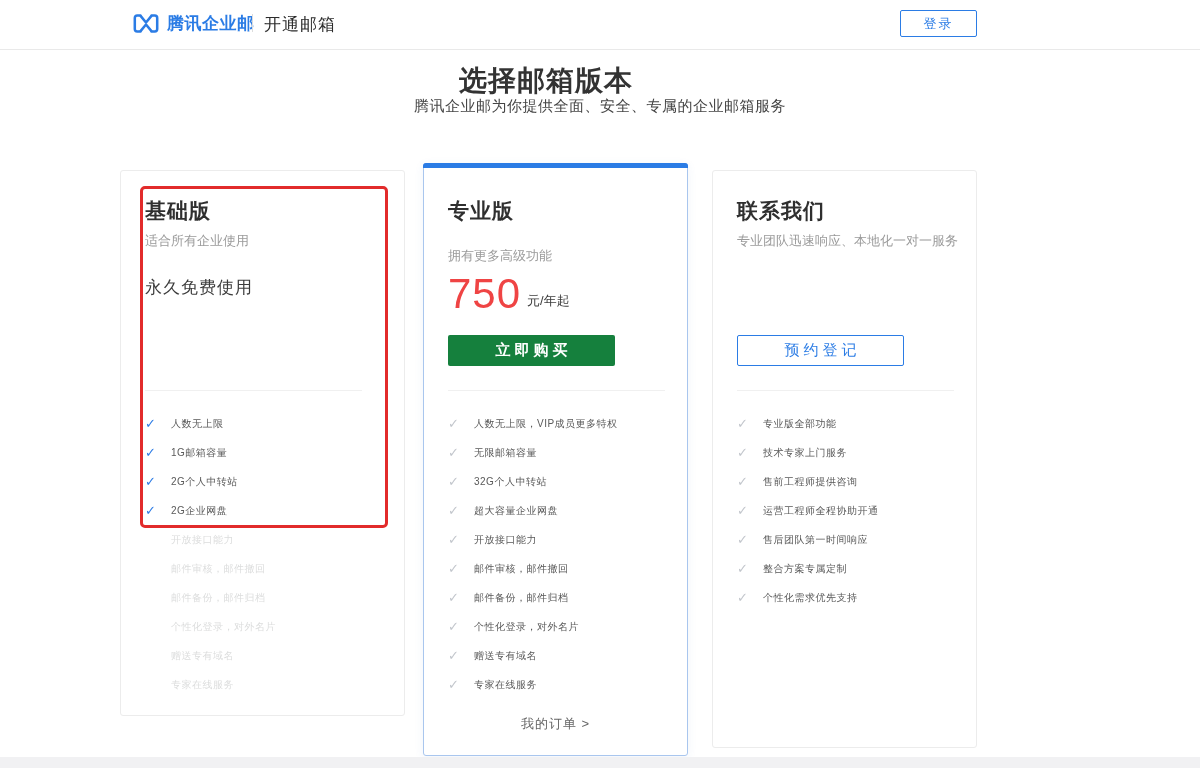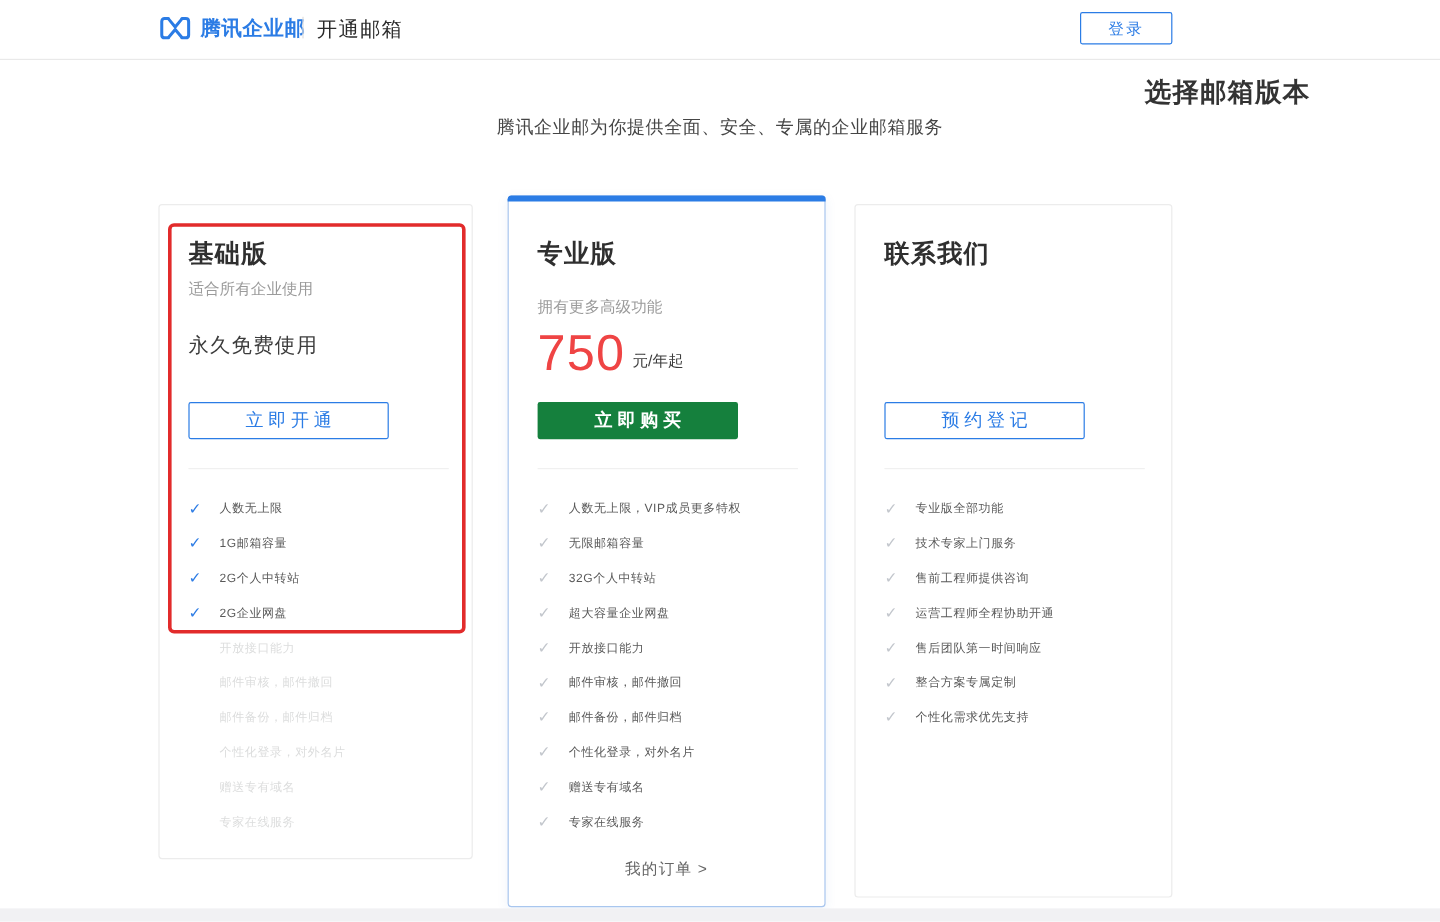--- a/index.html
+++ b/index.html
@@ -23,28 +23,28 @@
   .header-nav { position: absolute; left: 264px; top: 13px; font-size: 17px; color: #2b2b2b; letter-spacing: 1px; cursor: pointer; }
   .login-btn {
     position: absolute; left: 900px; top: 10px; width: 77px; height: 27px;
     border: 1px solid #2b7ce5; border-radius: 2px; background: #fff;
     color: #2b7ce5; font-size: 13px; letter-spacing: 2px;
     display: flex; align-items: center; justify-content: center; cursor: pointer;
     font-family: inherit;
   }
 
   
-  .hero-title { position: absolute; left: 0; top: 62px; width: 1092px; text-align: right;
-    font-size: 22px; font-weight: 600; color: #333; letter-spacing: 1px; }
+  .hero-title { position: absolute; left: 0; top: 62px; width: 1092px; text-align: center;
+    font-size: 28px; font-weight: 600; color: #333; letter-spacing: 1px; }
   .hero-subtitle { position: absolute; left: 0; top: 97px; width: 1200px; text-align: center;
     font-size: 15px; color: #454545; letter-spacing: 0.5px; }
 
   
   .card { position: absolute; background: #fff; border: 1px solid #ececec; border-radius: 3px; }
-  .card-basic    { left: 132px; top: 170px; width: 262px; height: 546px; padding-left: 23px; }
+  .card-basic    { left: 120px; top: 170px; width: 285px; height: 546px; padding-left: 23px; }
   .card-pro      { left: 423px; top: 163px; width: 265px; height: 593px;
                    border: 1px solid #a9c6ee; box-shadow: 0 2px 10px rgba(60,110,190,0.08); }
   .card-contact  { left: 712px; top: 170px; width: 265px; height: 578px; }
   .pro-topbar { position: absolute; left: -1px; top: -1px; width: 265px; height: 5px;
     background: #2b7ce5; border-radius: 3px 3px 0 0; }
 
   .card-title { position: absolute; left: 24px; font-size: 21px; font-weight: 600; color: #2f2f2f; letter-spacing: 1px; }
   .card-tagline { position: absolute; left: 24px; font-size: 13px; color: #9b9b9b; }
   .basic-title, .contact-title { top: 26px; }
   .basic-tagline, .contact-tagline { top: 61px; }
@@ -117,21 +117,20 @@
     <button class="login-btn">登录</button>
   </div>
 
   <div class="hero-title">选择邮箱版本</div>
   <div class="hero-subtitle">腾讯企业邮为你提供全面、安全、专属的企业邮箱服务</div>
 
   <div class="card card-basic">
     <div class="card-title basic-title">基础版</div>
     <div class="card-tagline basic-tagline">适合所有企业使用</div>
     <div class="free-note">永久免费使用</div>
-    <button class="cta-btn cta-outline basic-btn">立即开通</button>
     <div class="card-divider basic-divider"></div>
     <div class="feature-list basic-list">
       <div class="feature-row">
           <span class="chk chk-blue">✓</span>
           <span class="ftxt">人数无上限</span>
         </div>
       <div class="feature-row">
           <span class="chk chk-blue">✓</span>
           <span class="ftxt">1G邮箱容量</span>
         </div>
@@ -222,20 +221,21 @@
       <div class="feature-row">
           <span class="chk chk-gray">✓</span>
           <span class="ftxt">专家在线服务</span>
         </div>
     </div>
     <div class="order-link">我的订单 &gt;</div>
   </div>
 
   <div class="card card-contact">
     <div class="card-title contact-title">联系我们</div>
+    <div class="card-tagline contact-tagline">专业团队迅速响应、本地化一对一服务</div>
     <button class="cta-btn cta-outline contact-btn">预约登记</button>
     <div class="card-divider contact-divider"></div>
     <div class="feature-list contact-list">
       <div class="feature-row">
           <span class="chk chk-gray">✓</span>
           <span class="ftxt">专业版全部功能</span>
         </div>
       <div class="feature-row">
           <span class="chk chk-gray">✓</span>
           <span class="ftxt">技术专家上门服务</span>

